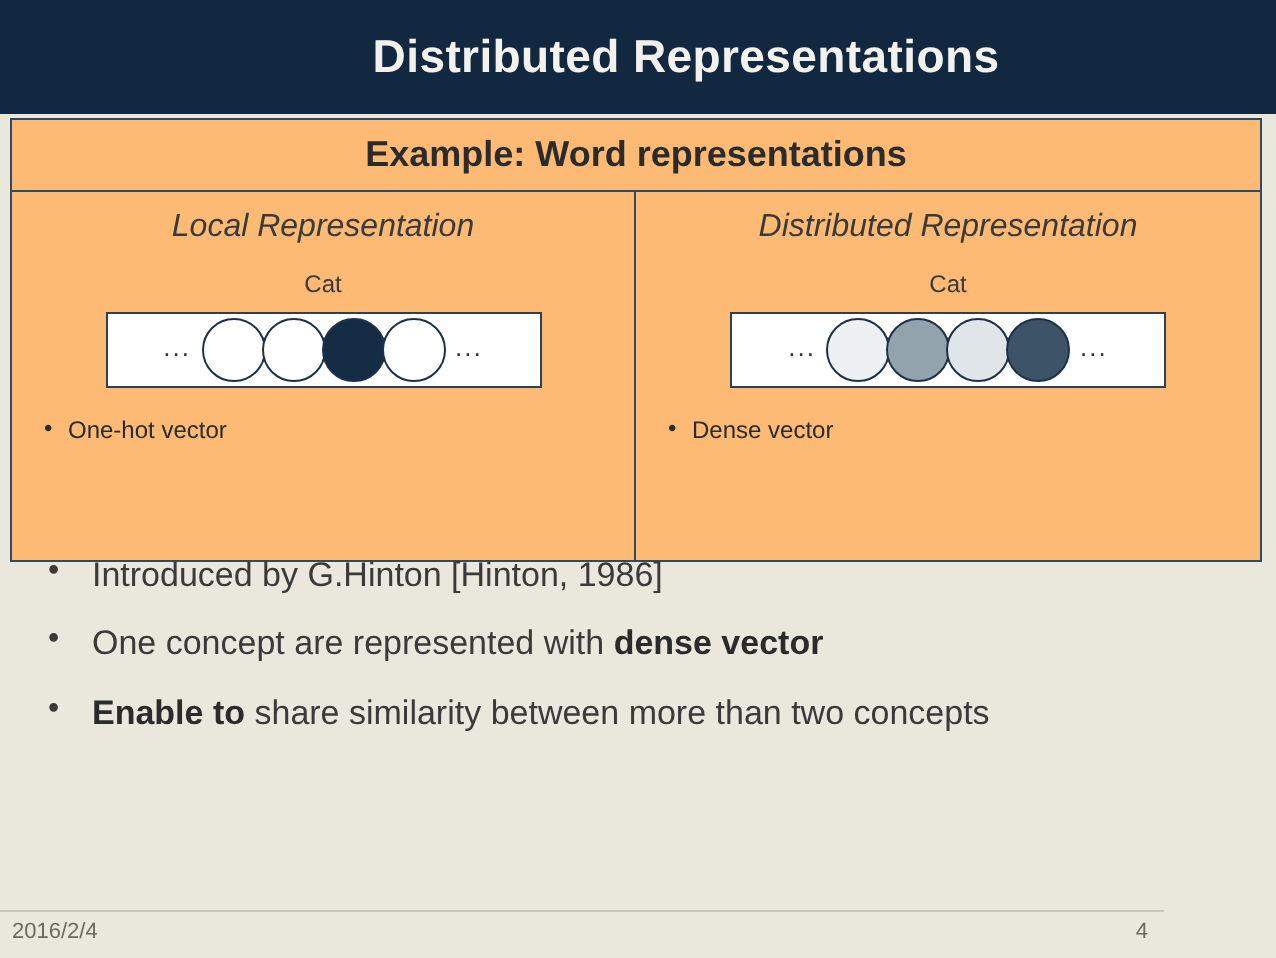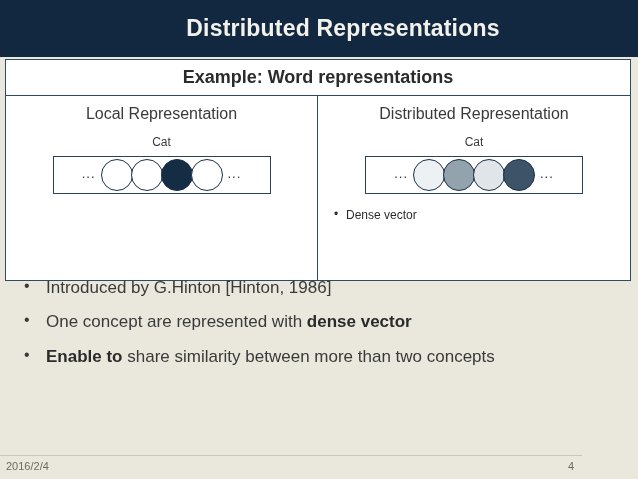--- a/index.html
+++ b/index.html
@@ -35,21 +35,21 @@
     line-height: 1;
   }
 
   
   .example-table {
     position: absolute;
     left: 5px;
     top: 59px;
     width: 626px;
     height: 222px;
-    background: #ffffff;
+    background: #fdba74;
     border: 1px solid #2f4a63;
     box-sizing: border-box;
   }
   .example-header {
     height: 36px;
     border-bottom: 1px solid #2f4a63;
     display: flex;
     align-items: center;
     justify-content: center;
     box-sizing: border-box;
@@ -70,20 +70,21 @@
     padding-top: 6px;
   }
   .col.left {
     border-right: 1px solid #2f4a63;
   }
   .col-title {
     text-align: center;
     font-size: 16px;
     color: #3a3a3a;
     margin-top: 3px;
+    font-style: italic;
   }
   .word-label {
     text-align: center;
     font-size: 12px;
     color: #3a3a3a;
     margin-top: 12px;
   }
 
   
   .vector-box {
@@ -212,20 +213,21 @@
       <div class="word-label">Cat</div>
       <div class="vector-box">
         <span class="ellipsis">...</span>
         <span class="unit" id="u-l0" style="background: rgb(255, 255, 255);"></span>
         <span class="unit" id="u-l1" style="background: rgb(255, 255, 255);"></span>
         <span class="unit" id="u-l2" style="background: rgb(20, 44, 68);"></span>
         <span class="unit" id="u-l3" style="background: rgb(255, 255, 255);"></span>
         <span class="ellipsis">...</span>
       </div>
       <ul class="col-bullets">
+        <li>One-hot vector</li>
       </ul>
     </div>
 
     <div class="col right">
       <div class="col-title">Distributed Representation</div>
       <div class="word-label">Cat</div>
       <div class="vector-box">
         <span class="ellipsis">...</span>
         <span class="unit" id="u-d0" style="background: rgb(238, 241, 243);"></span>
         <span class="unit" id="u-d1" style="background: rgb(147, 163, 174);"></span>

